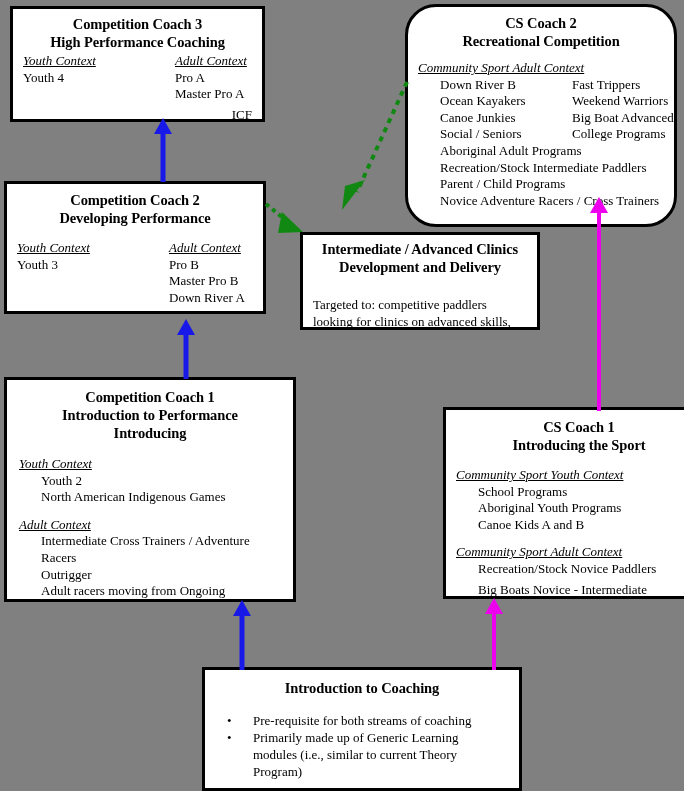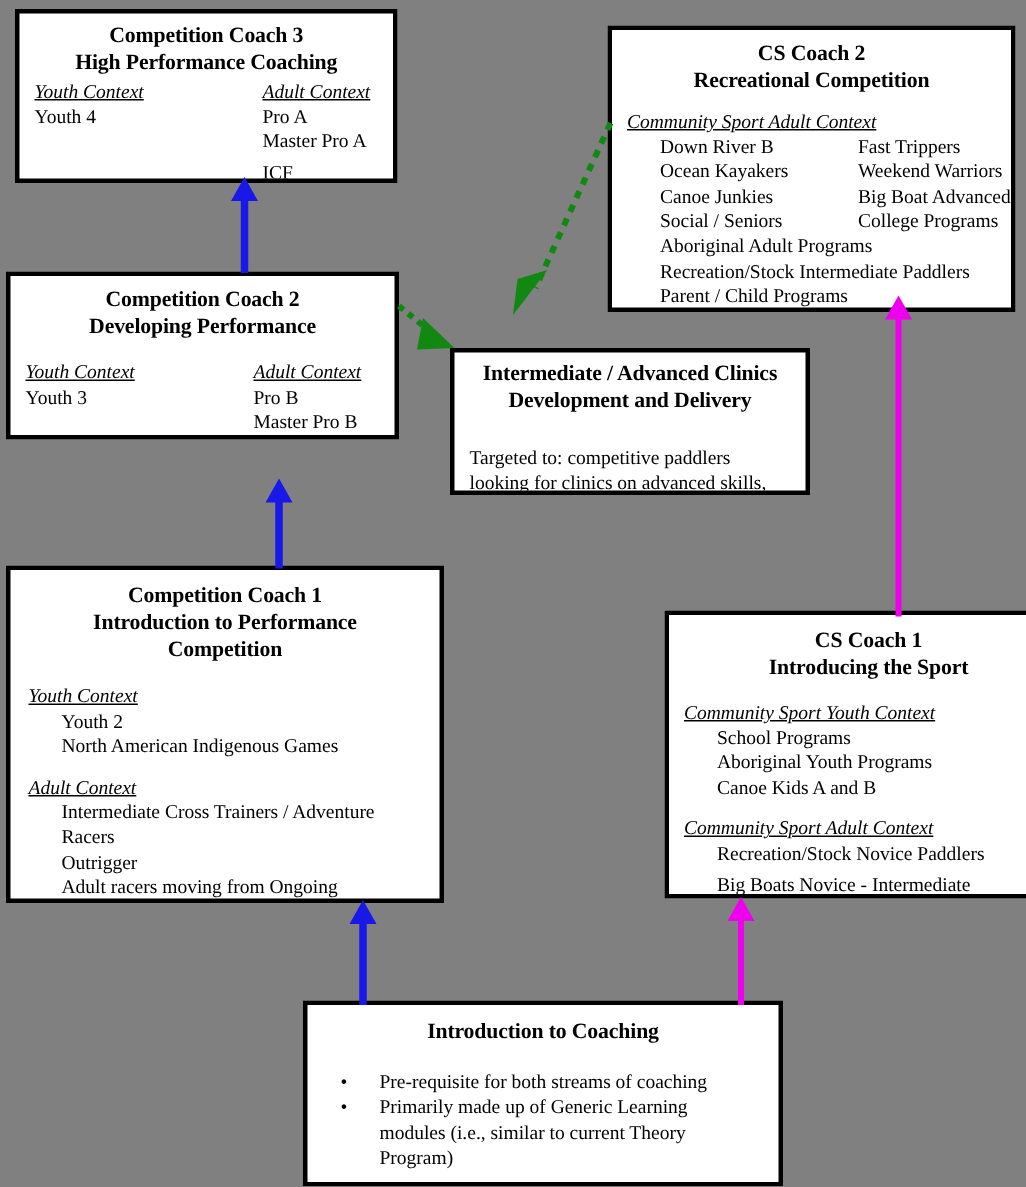--- a/index.html
+++ b/index.html
@@ -50,22 +50,22 @@
   }
   .two-col {
     display: flex;
   }
   .col-a { width: 152px; flex: none; }
   .col-b { flex: 1; }
   .indent { padding-left: 22px; }
 
   
   #box-cc3 { left: 10px;  top: 6px;   width: 255px; height: 116px; padding: 7px 10px 0 10px; }
-  #box-cs2 { left: 405px; top: 17px;   width: 272px; height: 191px; padding: 8px 10px 0 10px; }
-  #box-cc2 { left: 4px;   top: 181px; width: 262px; height: 112px; padding: 8px 10px 0 10px; }
+  #box-cs2 { left: 405px; top: 4px;   width: 272px; height: 223px; padding: 8px 10px 0 10px; border-radius: 31px; }
+  #box-cc2 { left: 4px;   top: 181px; width: 262px; height: 133px; padding: 8px 10px 0 10px; }
   #box-clinic { left: 300px; top: 232px; width: 240px; height: 98px; padding: 6px 10px 16px 10px; }
   #box-cc1 { left: 4px;   top: 377px; width: 292px; height: 225px; padding: 9px 12px 0 12px; }
   #box-cs1 { left: 443px; top: 407px; width: 272px; height: 192px; padding: 9px 10px 0 10px; }
   #box-intro { left: 202px; top: 667px; width: 320px; height: 124px; padding: 10px 14px 0 14px; }
 
   .bullet-row {
     display: flex;
     font-size: 13px;
     line-height: 1.32;
   }
@@ -137,21 +137,21 @@
     </div>
     <div class="two-col" style="margin-top:1px;">
       <div class="col-a">
         <div class="ctx-head">Youth Context</div>
         <div class="item">Youth 4</div>
       </div>
       <div class="col-b">
         <div class="ctx-head">Adult Context</div>
         <div class="item">Pro A</div>
         <div class="item">Master Pro A</div>
-        <div class="item" style="margin-top:4px;">ICF</div>
+        <div class="item" style="margin-top:4px;text-align:right;">ICF</div>
       </div>
     </div>
   </div>
 
   <div class="box" id="box-cs2">
     <div class="box-title">
       <div>CS Coach 2</div>
       <div>Recreational Competition</div>
     </div>
     <div style="margin-top:9px;">
@@ -204,21 +204,21 @@
       <div>Intermediate / Advanced Clinics</div>
       <div>Development and Delivery</div>
     </div>
     <div class="body-text" style="margin-top:19px;">Targeted to:  competitive paddlers looking for clinics on advanced skills, tactics and strategies.</div>
   </div>
 
   <div class="box" id="box-cc1">
     <div class="box-title">
       <div>Competition Coach 1</div>
       <div>Introduction to Performance</div>
-      <div>Competition</div>
+      <div>Introducing</div>
     </div>
     <div style="margin-top:13px;">
       <div class="ctx-head">Youth Context</div>
       <div class="indent">
         <div class="item">Youth 2</div>
         <div class="item">North American Indigenous Games</div>
       </div>
       <div class="ctx-head" style="margin-top:11px;">Adult Context</div>
       <div class="indent">
         <div class="item">Intermediate Cross Trainers / Adventure</div>

